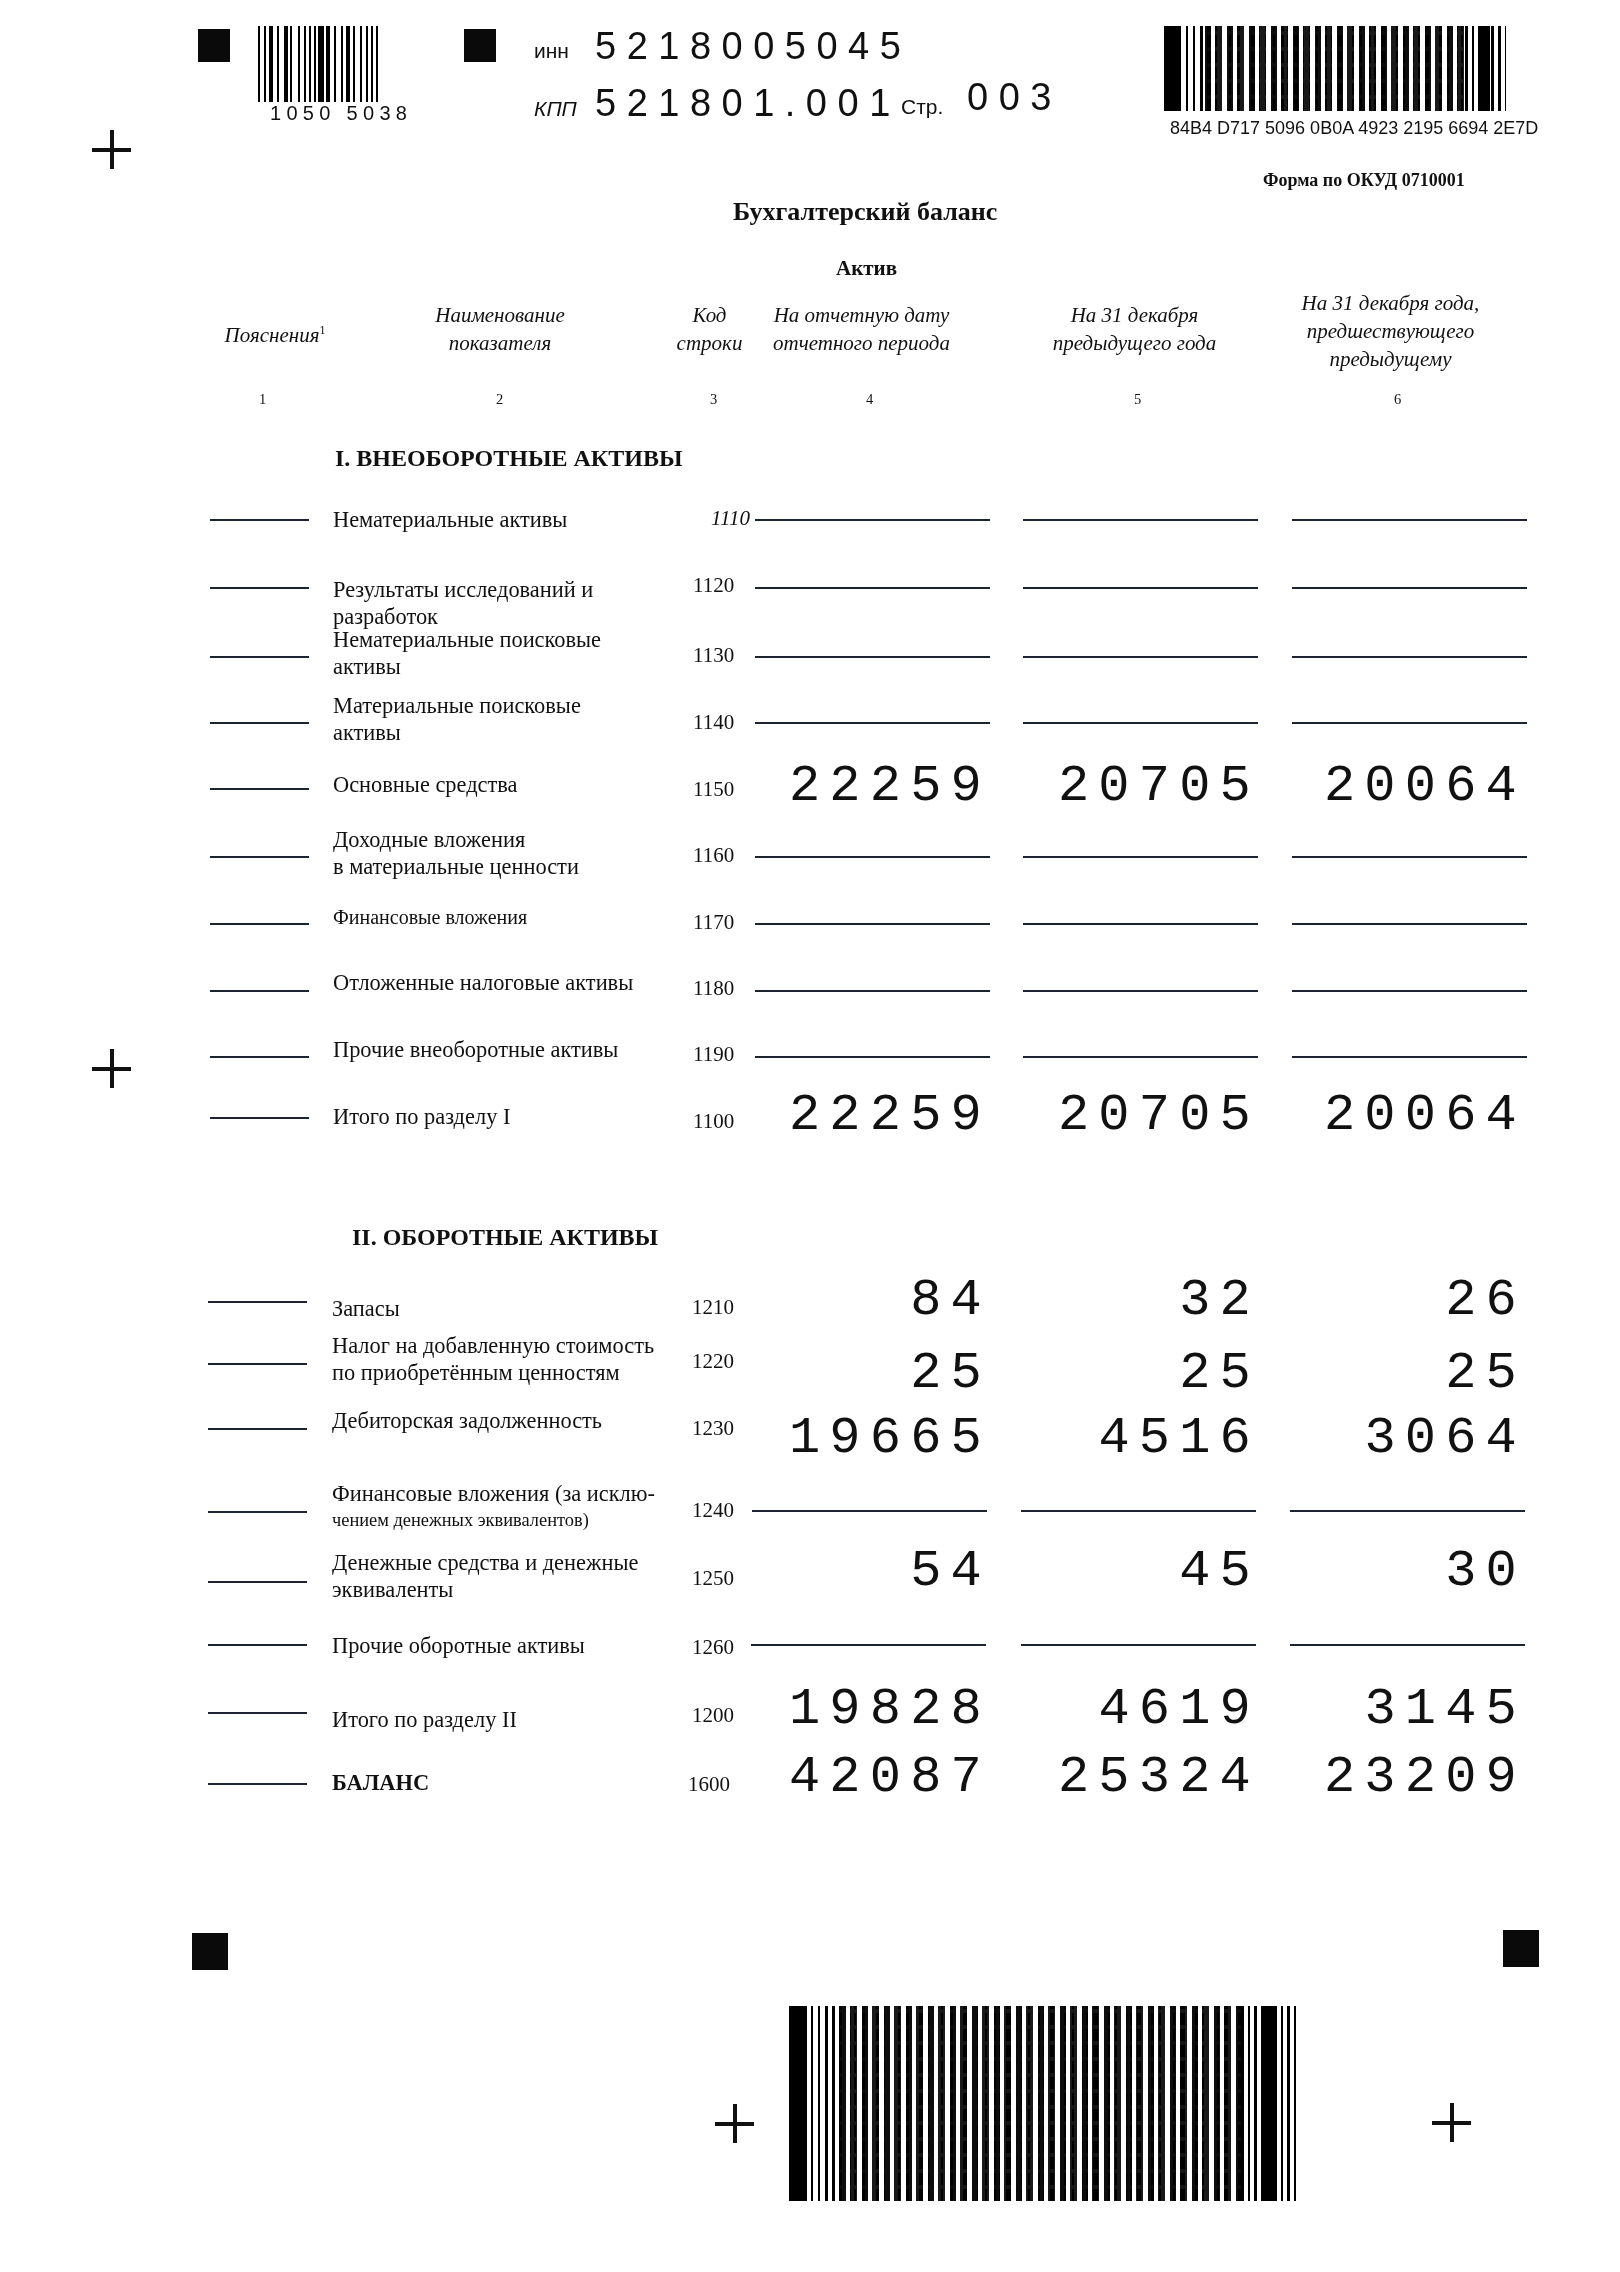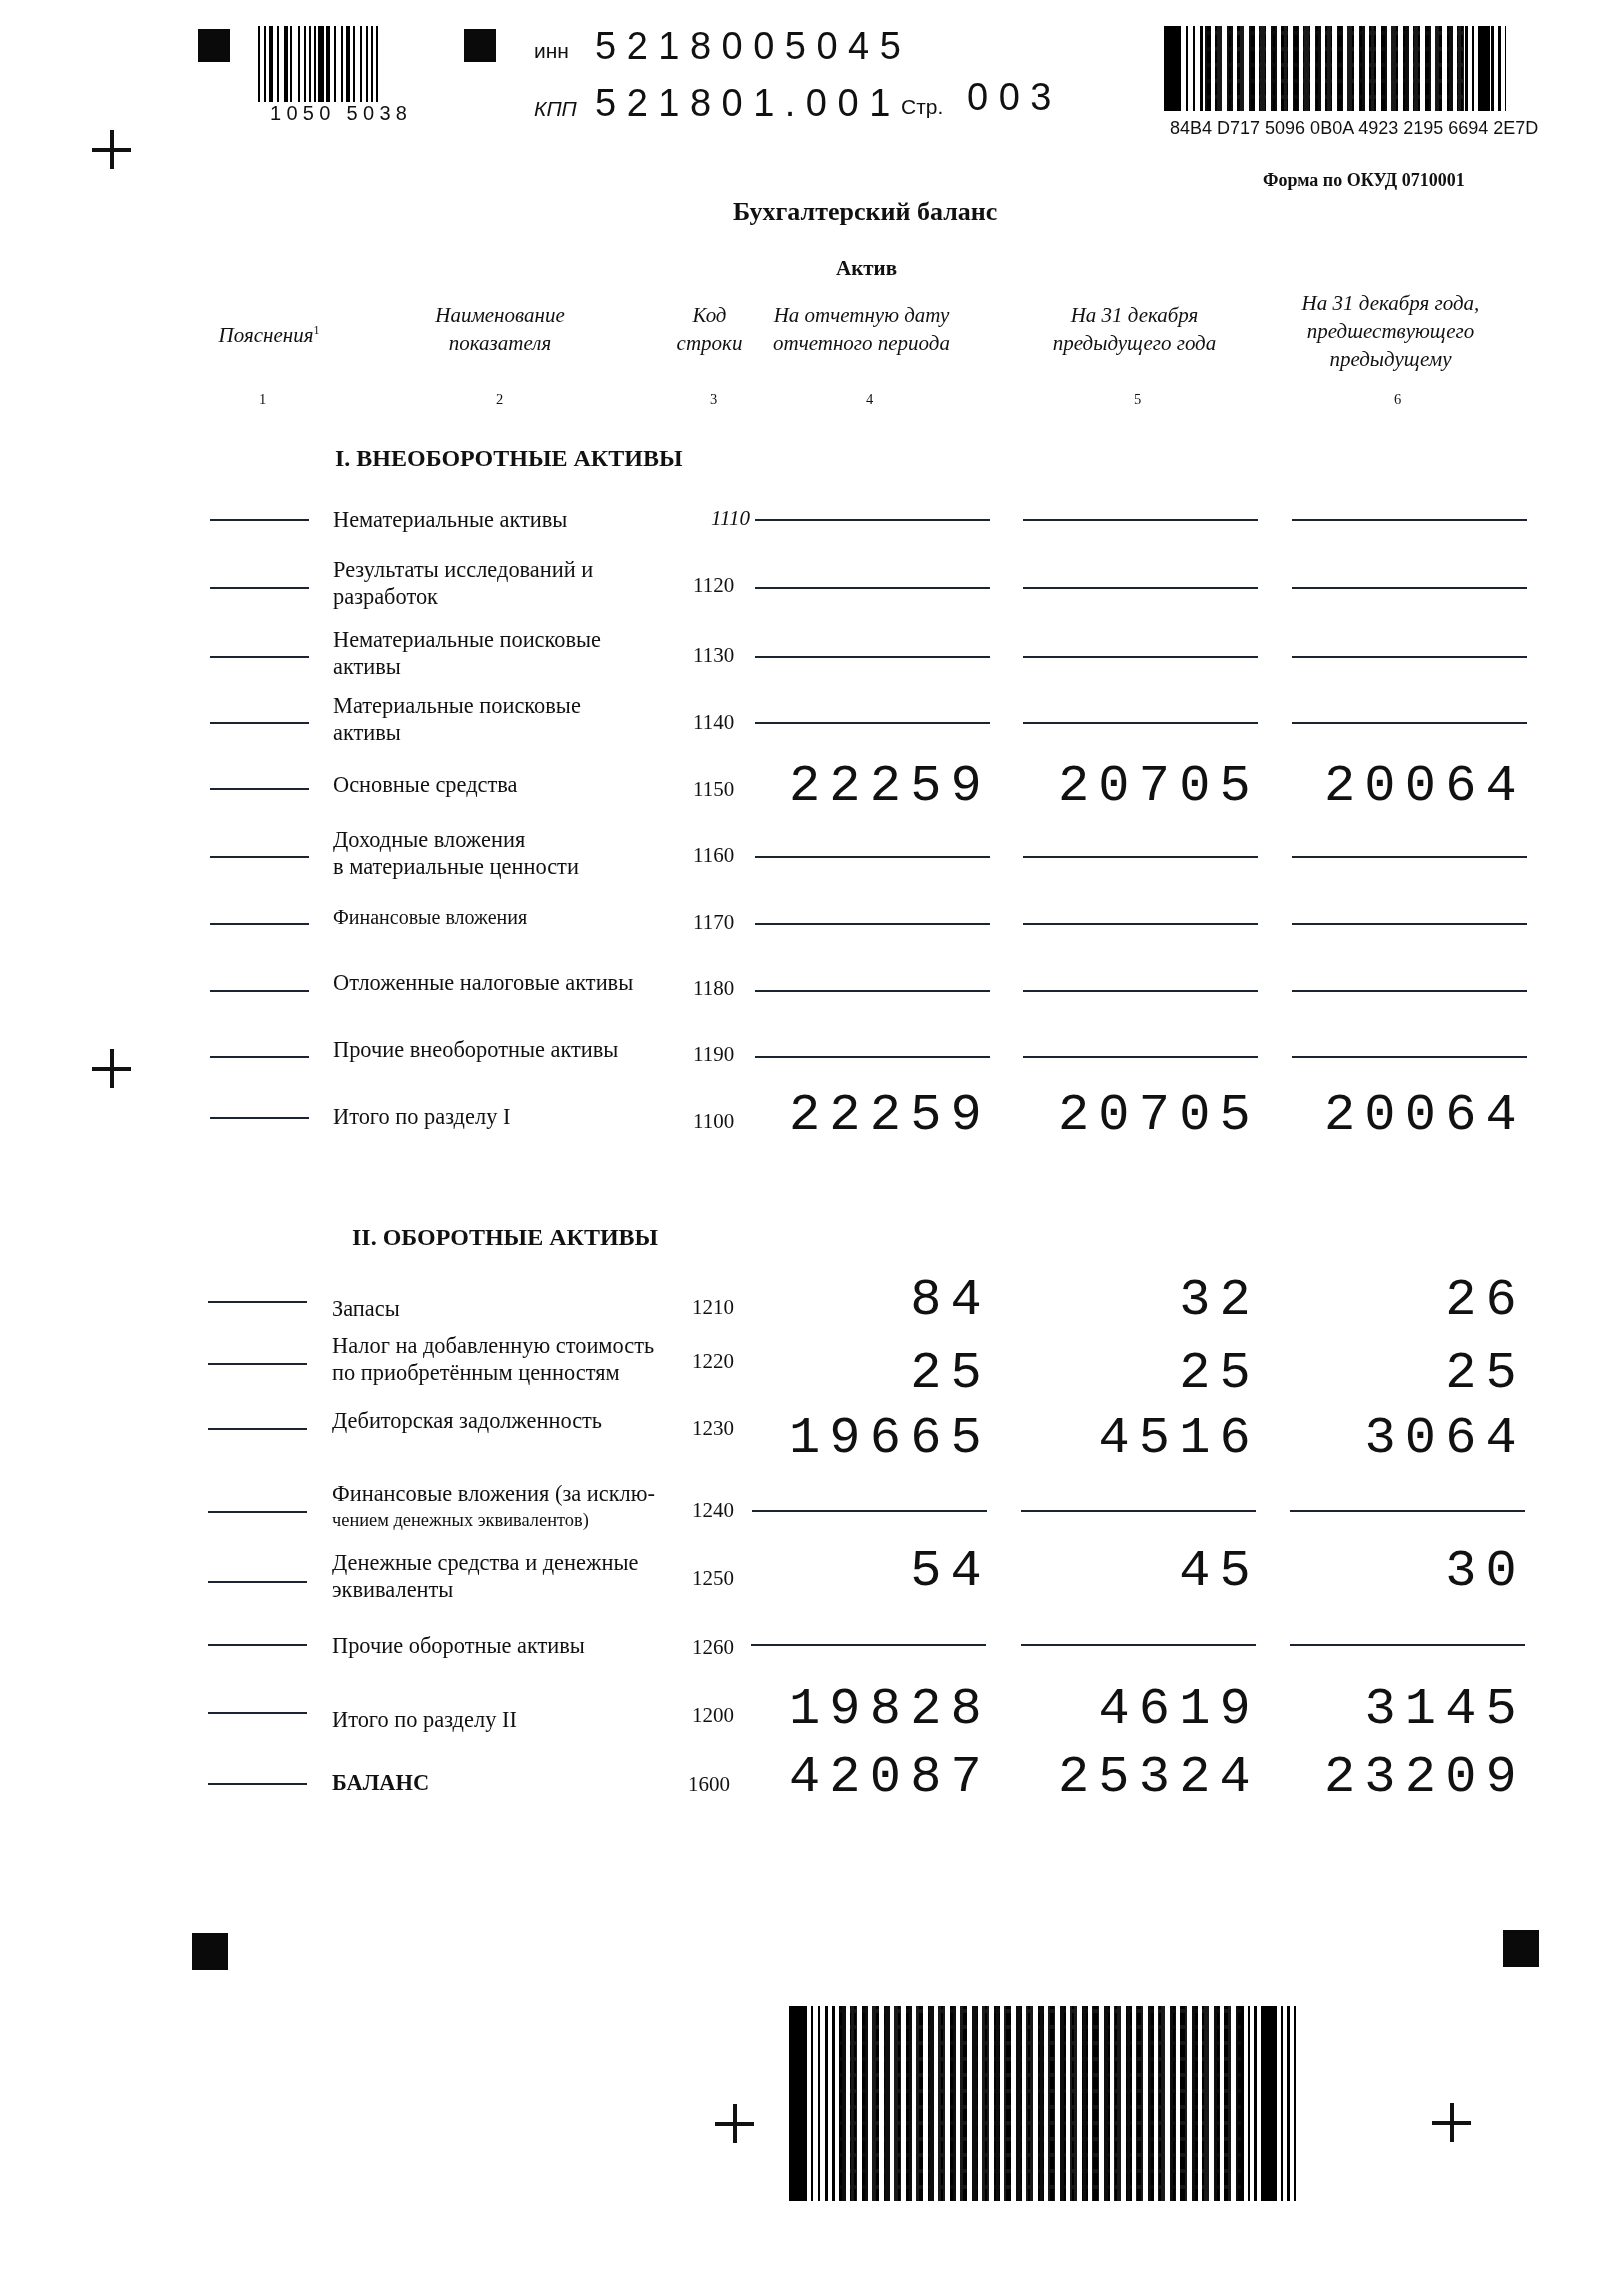--- a/index.html
+++ b/index.html
@@ -79,21 +79,21 @@
   <div class="pdf-inner"></div>
   <div class="pdf-guard-r"></div>
 </div>
 <div class="abs sans" style="left:1170px; top:118px; font-size:18px;">84B4 D717 5096 0B0A 4923 2195 6694 2E7D</div>
 
 <div class="abs" style="left:1263px; top:170px; font-size:18px; font-weight:bold;">Форма по ОКУД 0710001</div>
 
 <div class="abs" style="left:733px; top:197px; font-size:26px; font-weight:bold;">Бухгалтерский баланс</div>
 <div class="abs" style="left:836px; top:256px; font-size:21px; font-weight:bold;">Актив</div>
 
-<div class="hdr-it" style="left:210px; top:316px; width:118px;font-family:Liberation Serif, serif;">
+<div class="hdr-it" style="left:216px; top:316px; width:118px;font-family:Liberation Serif, serif;">
   <span>Пояснения</span><sup style="font-size:12px; font-style:normal;">1</sup>
 </div>
 <div class="hdr-it" style="left:408px; top:301px; width:184px;">
   <div>Наименование</div>
   <div>показателя</div>
 </div>
 <div class="hdr-it" style="left:667px; top:301px; width:85px;">
   <div>Код</div>
   <div>строки</div>
 </div>
@@ -124,21 +124,21 @@
   <div class="dash" style="left:210px; top:519px; width:99px;"></div>
   <div class="row-label" style="left:333px; top:506px;">Нематериальные активы</div>
   <div class="row-code" style="left:711px; top:506px;font-style:italic;">1110</div>
   <div class="blank" style="left:755px; top:519px;"></div>
   <div class="blank" style="left:1023px; top:519px;"></div>
   <div class="blank" style="left:1292px; top:519px;"></div>
 </div>
 
 <div>
   <div class="dash" style="left:210px; top:587px; width:99px;"></div>
-  <div class="row-label" style="left:333px; top:556px;">
+  <div class="row-label" style="left:333px; top:576px;">
     <div>Результаты исследований и</div>
     <div>разработок</div>
   </div>
   <div class="row-code" style="left:693px; top:573px;">1120</div>
   <div class="blank" style="left:755px; top:587px;"></div>
   <div class="blank" style="left:1023px; top:587px;"></div>
   <div class="blank" style="left:1292px; top:587px;"></div>
 </div>
 
 <div>

